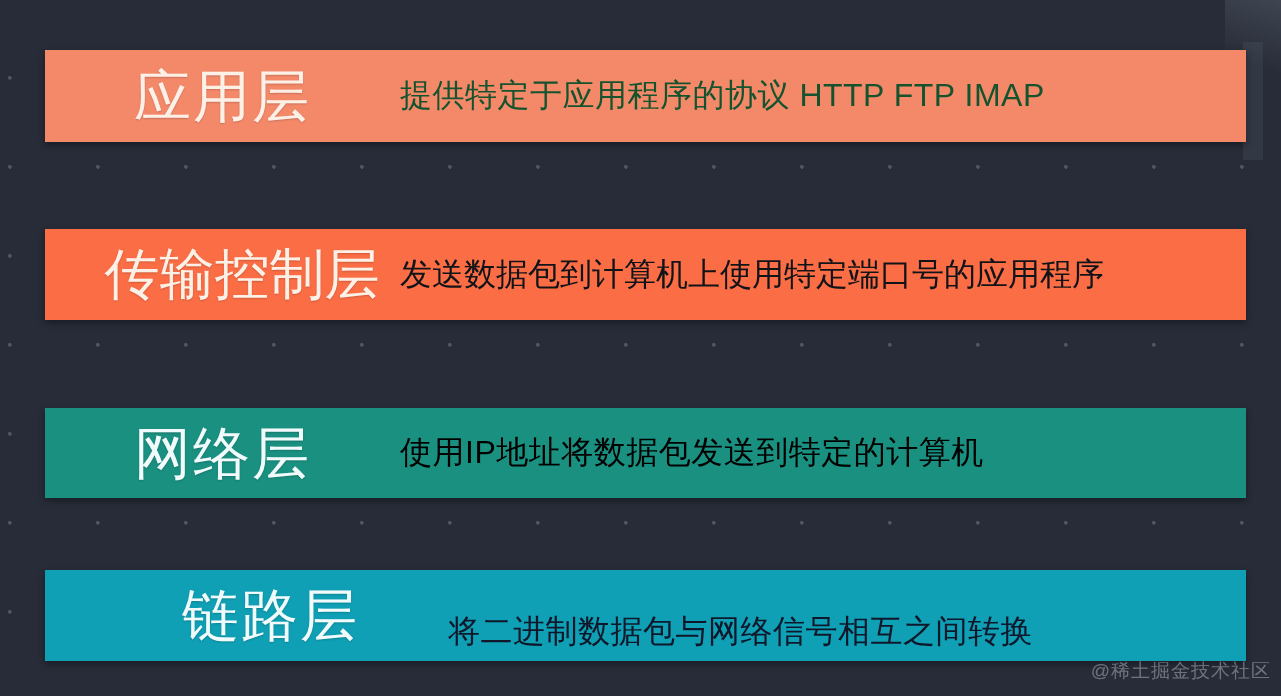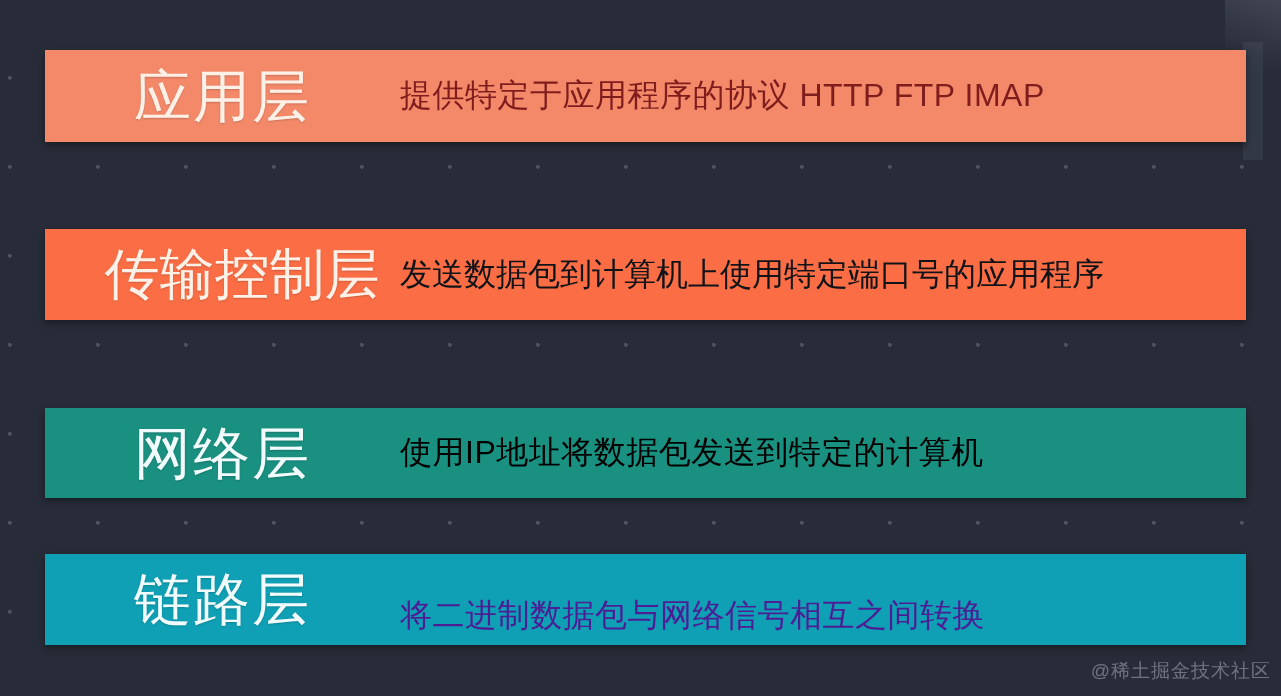--- a/index.html
+++ b/index.html
@@ -69,21 +69,21 @@
     left: 0;
     width: 1201px;
     display: flex;
     align-items: center;
     box-shadow: 0 3px 7px rgba(0,0,0,0.38);
   }
 
   .layer-row.r0 { top: 50px;  height: 92px; }
   .layer-row.r1 { top: 229px; height: 91px; }
   .layer-row.r2 { top: 408px; height: 90px; }
-  .layer-row.r3 { top: 554px; height: 91px; }
+  .layer-row.r3 { top: 570px; height: 91px; padding-left: 48px; }
 
   .layer-name {
     flex: 0 0 355px;
     text-align: center;
     color: #fdf0e6;
     font-size: 57px;
     line-height: 1;
     letter-spacing: 2px;
     white-space: nowrap;
     text-shadow: 0 1px 2px rgba(0,0,0,0.18);
@@ -123,35 +123,35 @@
 <div id="slide">
 
   <div id="dot-grid"></div>
   <div id="corner-shape"></div>
   <div id="corner-shape-2"></div>
 
   <div id="layer-stack">
 
     <div class="layer-row r0" style="background-color: rgb(244, 137, 106);">
       <div class="layer-name" style="color: rgb(253, 240, 230);">应用层</div>
-      <div class="layer-desc" style="color: #7f1d1d;">提供特定于应用程序的协议  HTTP FTP IMAP</div>
+      <div class="layer-desc" style="color: #14532d;">提供特定于应用程序的协议  HTTP FTP IMAP</div>
     </div>
 
     <div class="layer-row r1" style="background-color: rgb(251, 110, 69);">
       <div class="layer-name" style="color: rgb(253, 240, 230); padding-left: 39px;">传输控制层</div>
       <div class="layer-desc" style="color: rgb(16, 19, 24);">发送数据包到计算机上使用特定端口号的应用程序</div>
     </div>
 
     <div class="layer-row r2" style="background-color: rgb(26, 144, 129);">
       <div class="layer-name" style="color: rgb(242, 251, 251);">网络层</div>
       <div class="layer-desc" style="color: #000000;">使用IP地址将数据包发送到特定的计算机</div>
     </div>
 
     <div class="layer-row r3" style="background-color: rgb(15, 160, 181);">
       <div class="layer-name" style="color: rgb(242, 251, 251);">链路层</div>
-      <div class="layer-desc" style="color: #4c1d95; margin-top: 32px;">将二进制数据包与网络信号相互之间转换</div>
+      <div class="layer-desc" style="color: #0f172a; margin-top: 32px;">将二进制数据包与网络信号相互之间转换</div>
     </div>
 
   </div>
 
   <div id="watermark">@稀土掘金技术社区</div>
 
 </div>
 
 </body></html>

